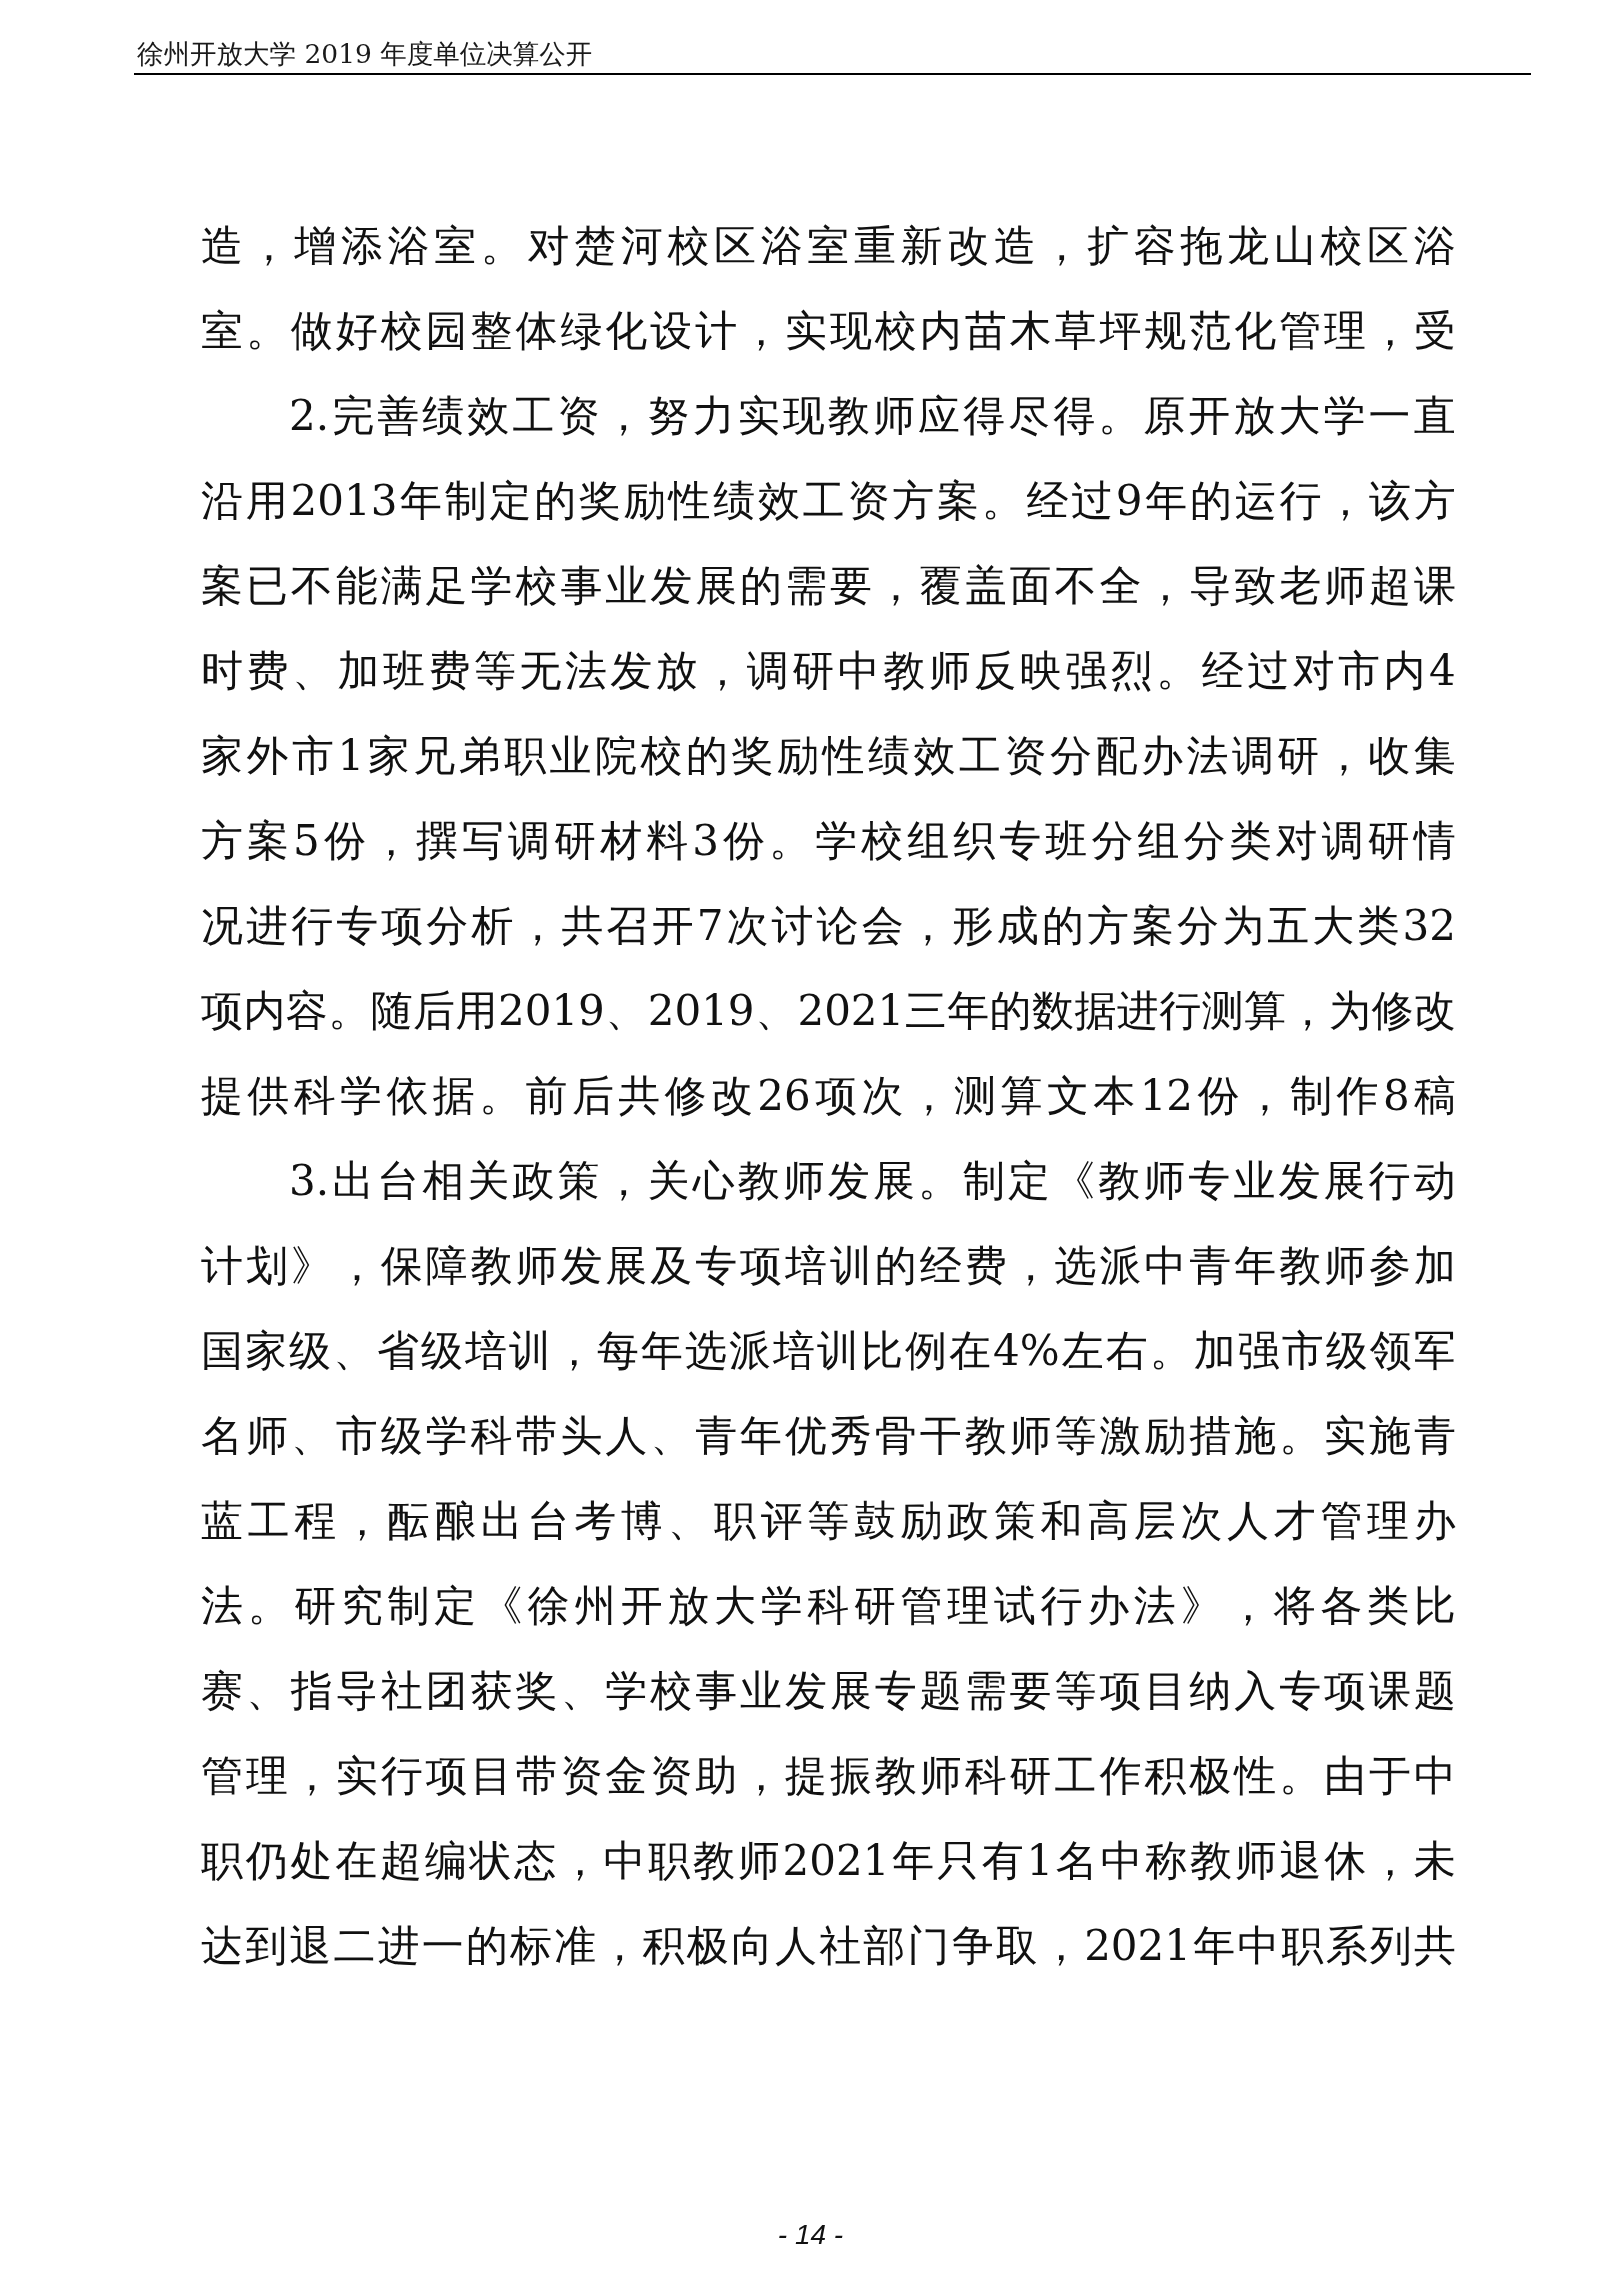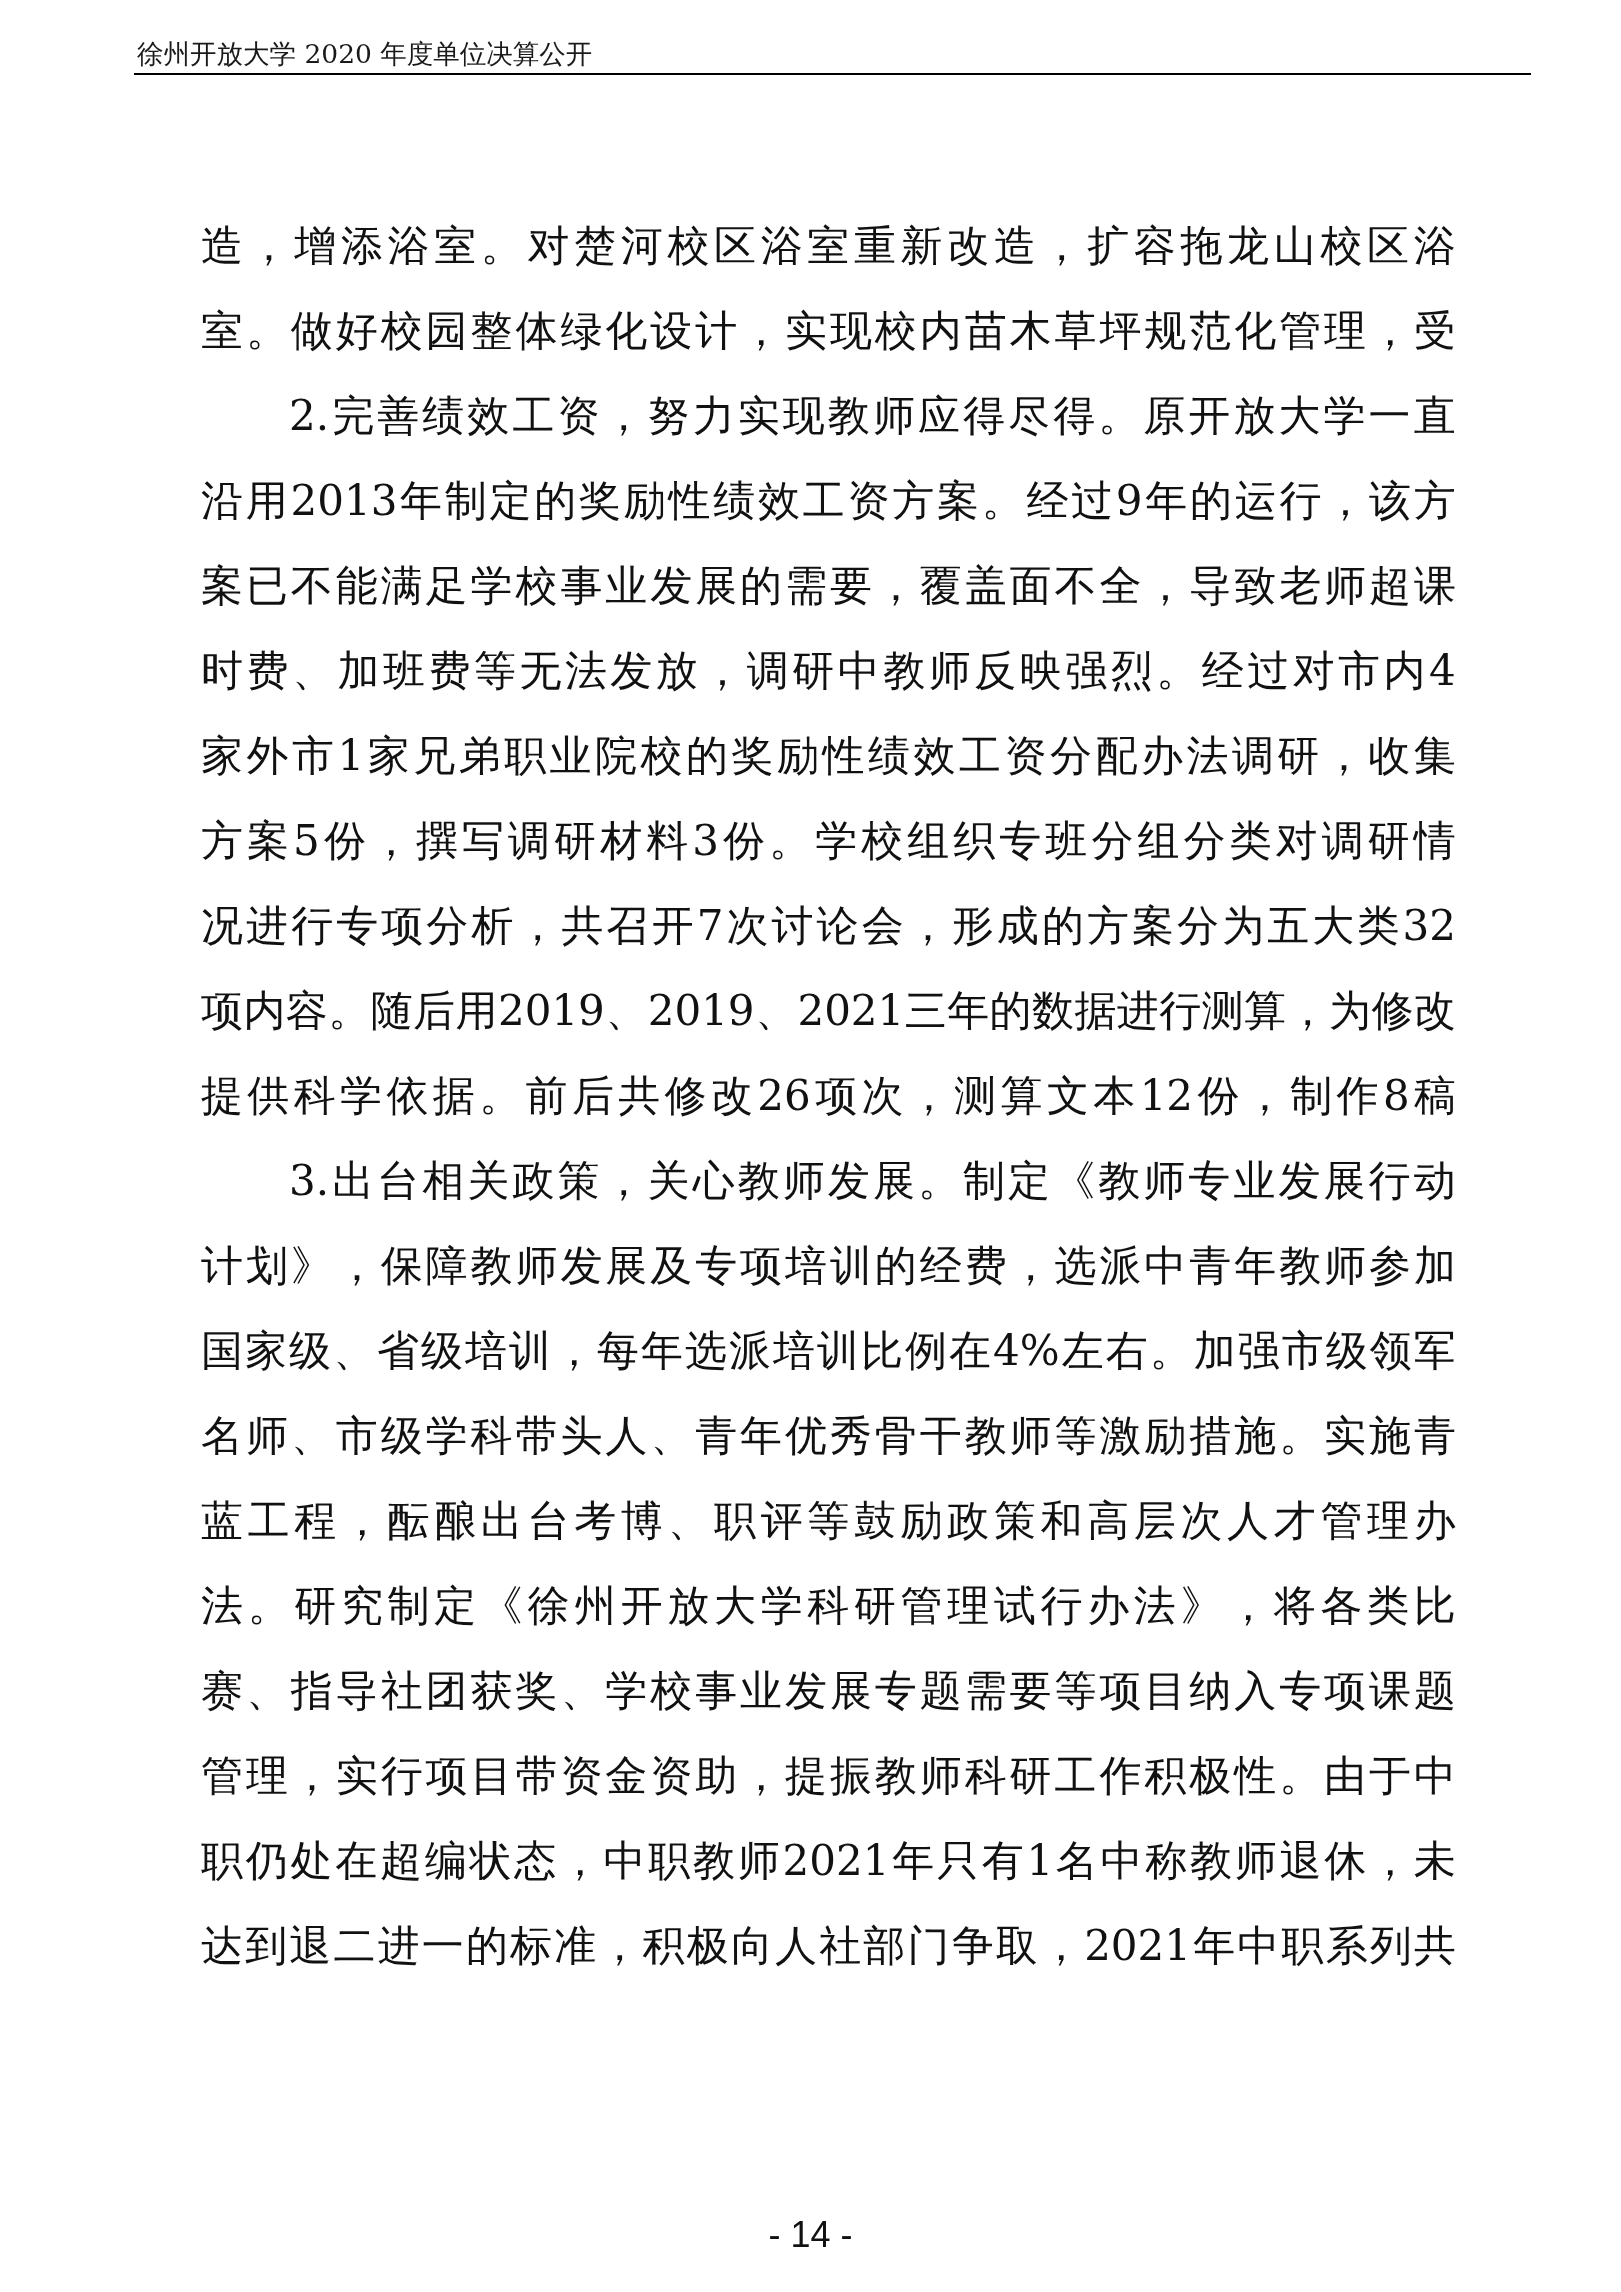--- a/index.html
+++ b/index.html
@@ -55,29 +55,30 @@
     .line.indent {
       padding-left: 88px;
     }
     .page-number {
       position: absolute;
       left: 0;
       width: 1621px;
       top: 2217px;
       text-align: center;
       font-family: "Liberation Sans", sans-serif;
-      font-size: 36px;
+      font-size: 28px;
       line-height: 35px;
       color: #111111;
+      font-style: italic;
     }
   </style>
 </head>
 <body>
 
-<div class="page-header">徐州开放大学 2020 年度单位决算公开</div>
+<div class="page-header">徐州开放大学 2019 年度单位决算公开</div>
 <div class="header-rule"></div>
 
 <div class="body-text">
   <div class="line">
       <span style="display: flex; justify-content: space-between; width: 100%;">
         <span>造</span>
         <span>，</span>
         <span>增</span>
         <span>添</span>
         <span>浴</span>

